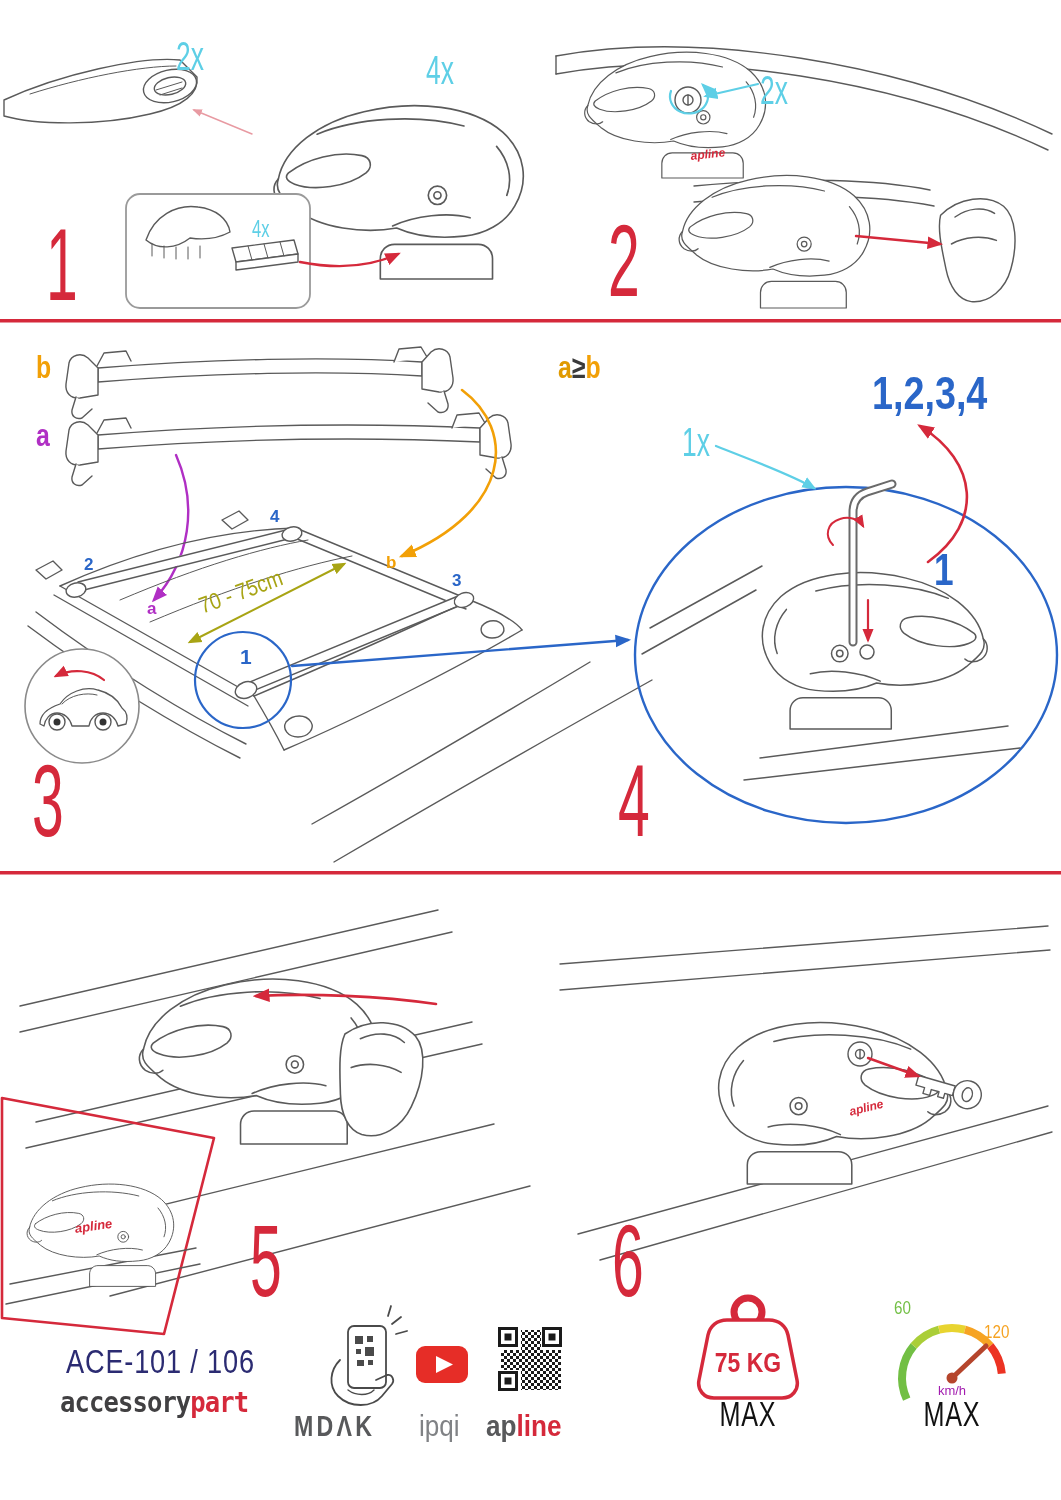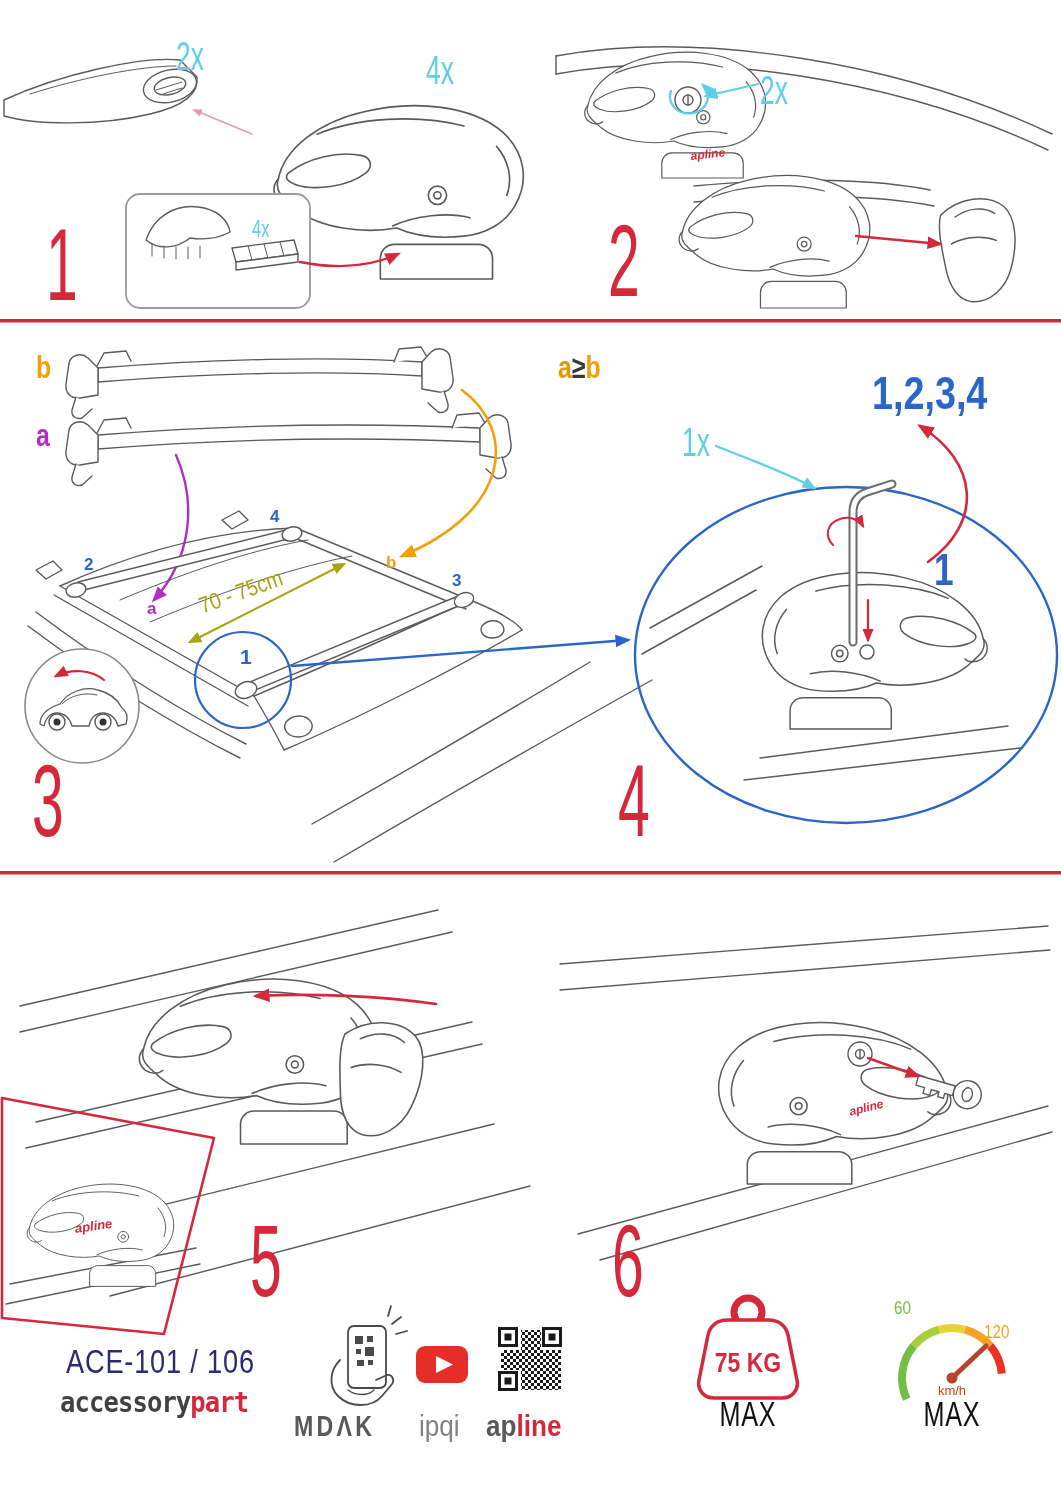--- a/index.html
+++ b/index.html
@@ -32,21 +32,21 @@
             transform:scaleX(.88);letter-spacing:-1px}
   .wordmark .red{color:#d5293b}
   .mdak{font-size:29px;font-weight:700;color:#58595b;letter-spacing:4px;transform:scaleX(.8)}
   .ipqi{font-size:29px;font-weight:500;color:#808285;transform:scaleX(.9)}
   .aplogo{font-size:29px;font-weight:700;color:#58595b;transform:scaleX(.9)}
   .aplogo .red{color:#d5293b}
   .w75{font-size:27px;font-weight:700;color:#d5293b;transform:scaleX(.85)}
   .max{font-size:35px;font-weight:500;color:#111;transform:scaleX(.72);letter-spacing:1px}
   .spd{font-size:19px;font-weight:500;transform:scaleX(.8)}
   .spd-low{color:#72bf44}.spd-high{color:#f6a323}
-  .kmh{font-size:13px;color:#c2410c}
+  .kmh{font-size:13px;color:#a21caf}
   .ctr{text-align:center;transform-origin:center top}
 </style>
 </head>
 <body>
 
 <div class="page">
 
 <svg class="art" width="1061" height="1500" viewBox="0 0 1061 1500">
   <defs>
     <marker id="aR" viewBox="0 0 10 10" refX="8" refY="5" markerWidth="6.5" markerHeight="6.5" orient="auto-start-reverse">

